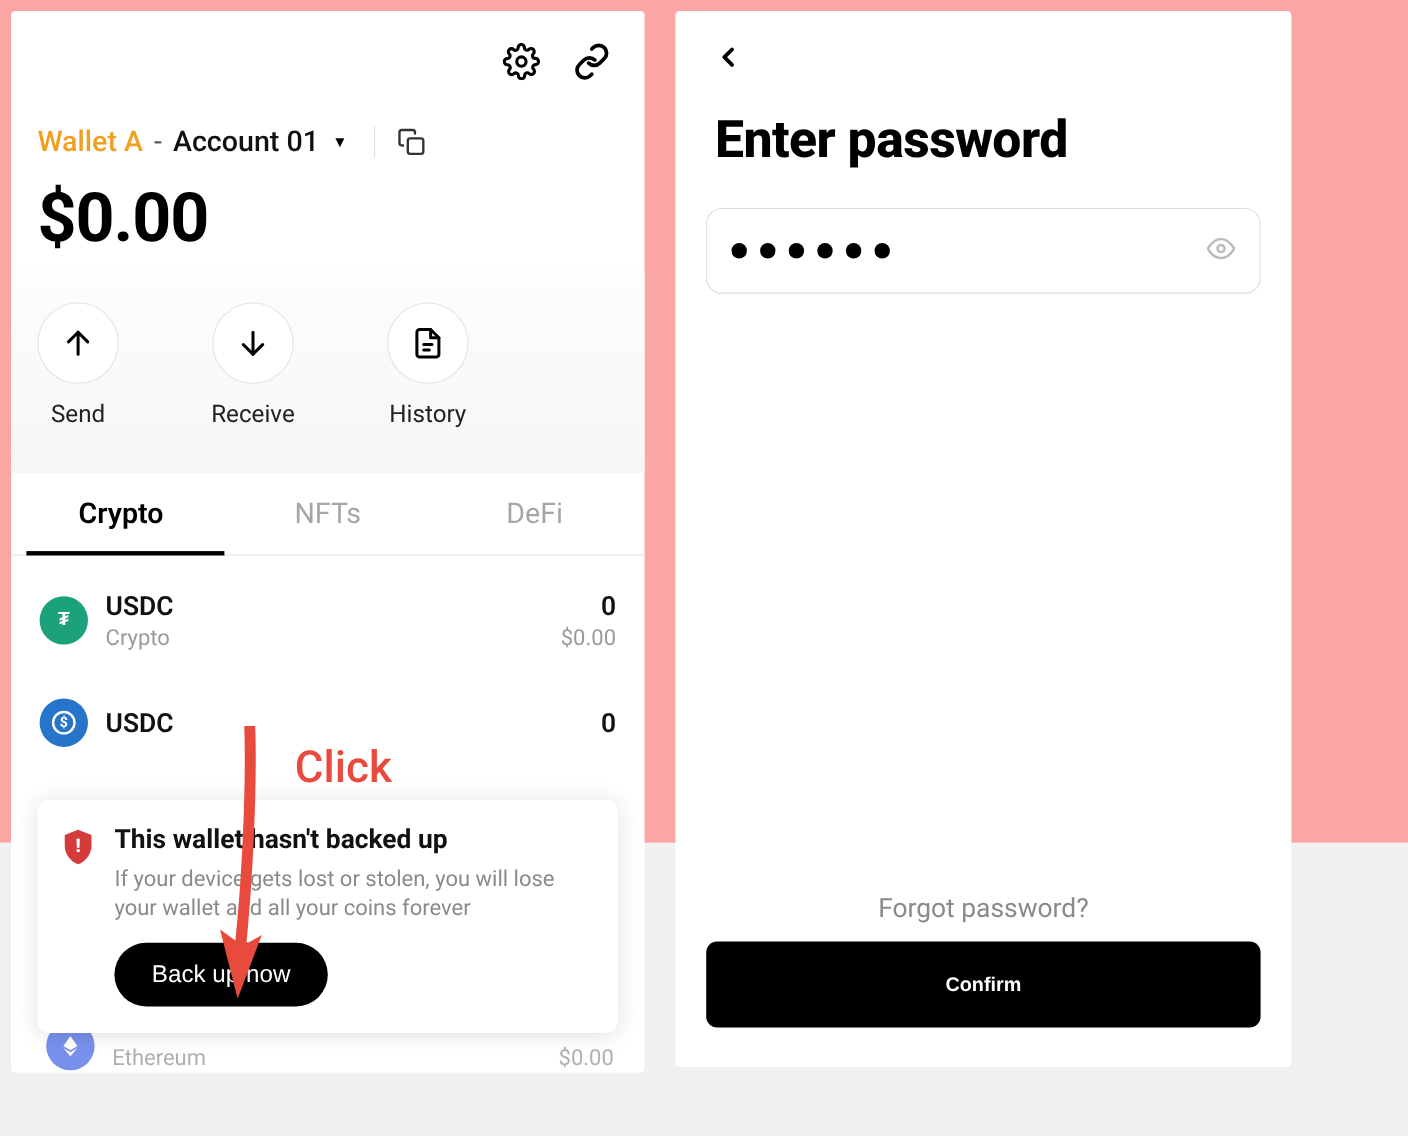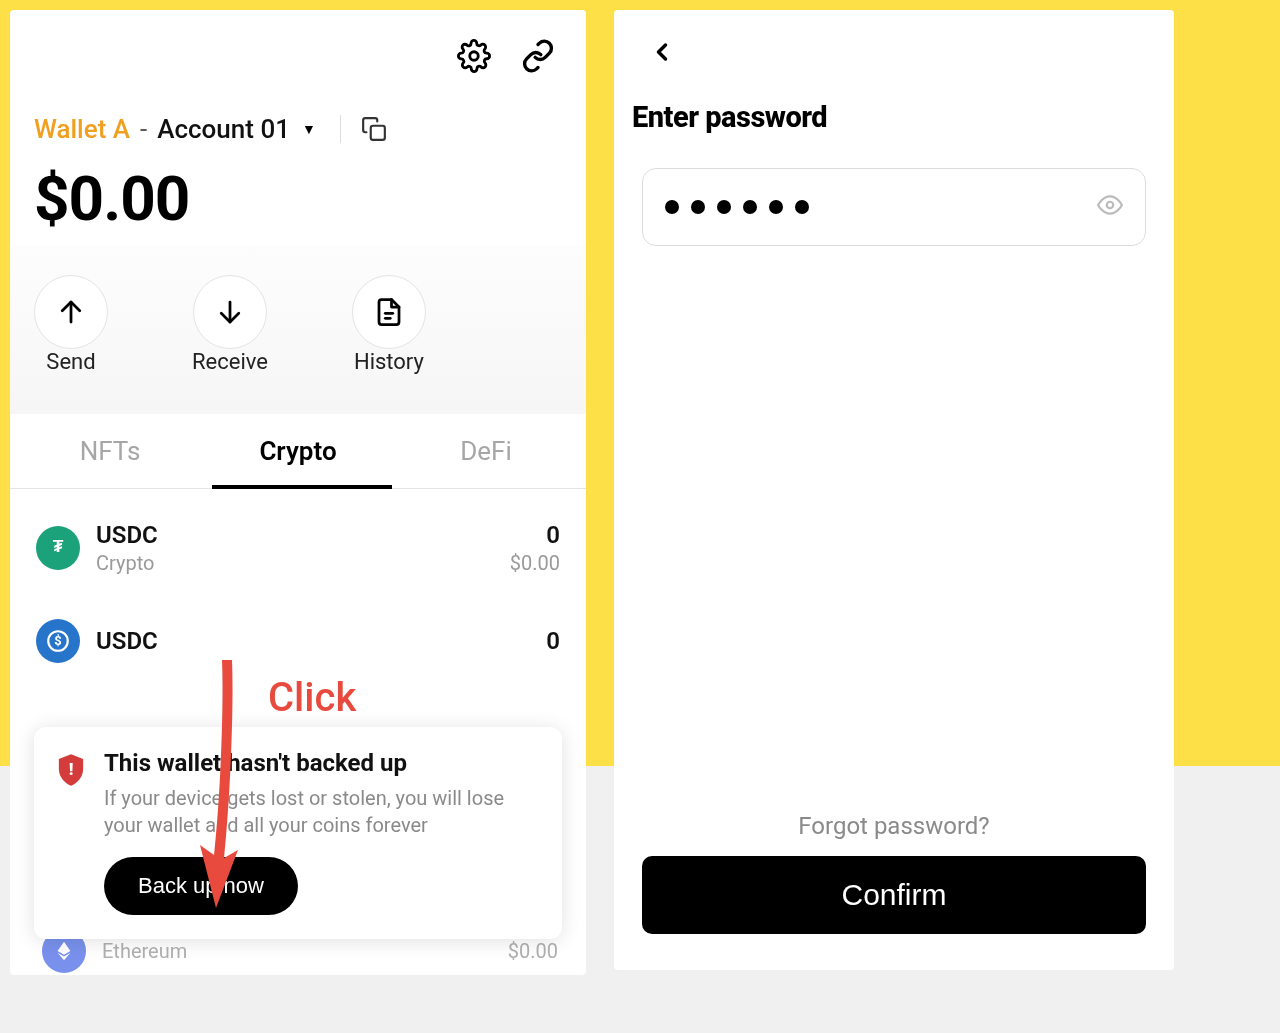--- a/index.html
+++ b/index.html
@@ -8,21 +8,21 @@
     background: #f0f0f0;
     width: 1280px;
     height: 1033px;
     overflow: hidden;
     position: relative;
   }
   .canvas {
     position: relative;
     width: 1280px;
     height: 766px;
-    background: #fde047;
+    background: #fca5a5;
   }
   .screen {
     position: absolute;
     background: #ffffff;
     overflow: hidden;
   }
   .screen-left {
     left: 10px;
     top: 10px;
     width: 576px;
@@ -64,21 +64,21 @@
     color: #000;
     padding: 18px 24px 10px 24px;
     letter-spacing: -1px;
   }
   .actions {
     display: flex;
     gap: 84px;
     padding: 30px 24px 40px 24px;
     background: linear-gradient(#fdfdfd, #f6f6f6);
   }
-  .action { display:flex; flex-direction:column; align-items:center; cursor:pointer;}
+  .action { display:flex; flex-direction:column; align-items:center; gap:16px; cursor:pointer;}
   .action-circle {
     width: 74px; height:74px; border-radius:50%;
     border:1px solid #e4e4e4; background:#fff;
     display:flex; align-items:center; justify-content:center;
   }
   .action-label { font-size: 22px; color:#222; }
   .tabs {
     display:flex;
     border-bottom:1px solid #e4e4e4;
     padding: 0 6px;
@@ -140,21 +140,21 @@
     font-size:22px; font-weight:500;
     padding: 16px 34px;
     cursor:pointer;
   }
 
   .eth-faded {
     position:absolute;
     left: 32px; right: 28px;
     bottom: 2px;
     display:flex;
-    align-items:center;
+    align-items:flex-end;
     color:#b0b0b0;
     font-size:20px;
   }
   .eth-faded .coin-icon { opacity:0.85; }
   .eth-faded .rt { margin-left:auto; }
 
   .annotation-click {
     position:absolute;
     left: 258px;
     top: 664px;
@@ -167,24 +167,24 @@
     position:absolute;
     left: 172px;
     top: 640px;
     pointer-events:none;
   }
 
   
   .back-row { padding: 22px 28px 0 28px; }
   .back-btn { cursor:pointer; width:40px; height:40px; display:flex; align-items:center; justify-content:center;}
   .page-title {
-    font-size: 29px;
+    font-size: 47px;
     font-weight:800;
     color:#000;
-    padding: 28px 30px 0 18px;
+    padding: 28px 30px 0 36px;
     letter-spacing:-0.5px;
   }
   .pw-wrap { padding: 34px 28px 0 28px; }
   .pw-field {
     border:1px solid #dcdcdc;
     border-radius: 14px;
     height: 78px;
     display:flex;
     align-items:center;
     padding: 0 22px;
@@ -205,21 +205,21 @@
     text-align:center;
   }
   .forgot-link { color:#8a8a8a; font-size:24px; cursor:pointer;}
   .confirm-btn {
     position:absolute;
     left: 28px; right:28px;
     bottom: 36px;
     height: 78px;
     background:#000; color:#fff;
     border:none; border-radius:10px;
-    font-size:30px; font-weight:400;
+    font-size:18px; font-weight:700;
     cursor:pointer;
   }
 
 </style>
 </head>
 <body>
 
 <div class="canvas">
 
   <div class="screen screen-left">
@@ -281,22 +281,22 @@
               <polyline points="14 2 14 8 20 8"></polyline>
               <line x1="9" y1="13" x2="15" y2="13"></line>
               <line x1="9" y1="17" x2="13" y2="17"></line>
             </svg>
         </div>
         <div class="action-label">History</div>
       </div>
     </div>
 
     <div class="tabs">
+      <div class="tab active">Crypto</div>
       <div class="tab">NFTs</div>
-      <div class="tab active">Crypto</div>
       <div class="tab">DeFi</div>
     </div>
 
     <div class="coin-list">
       <div class="coin-row">
         <div class="coin-icon coin-usdt">
           <svg width="26" height="26" viewBox="0 0 24 24">
               <text x="12" y="16" text-anchor="middle" font-size="16" font-weight="700" fill="#fff">₮</text>
             </svg>
         </div>

